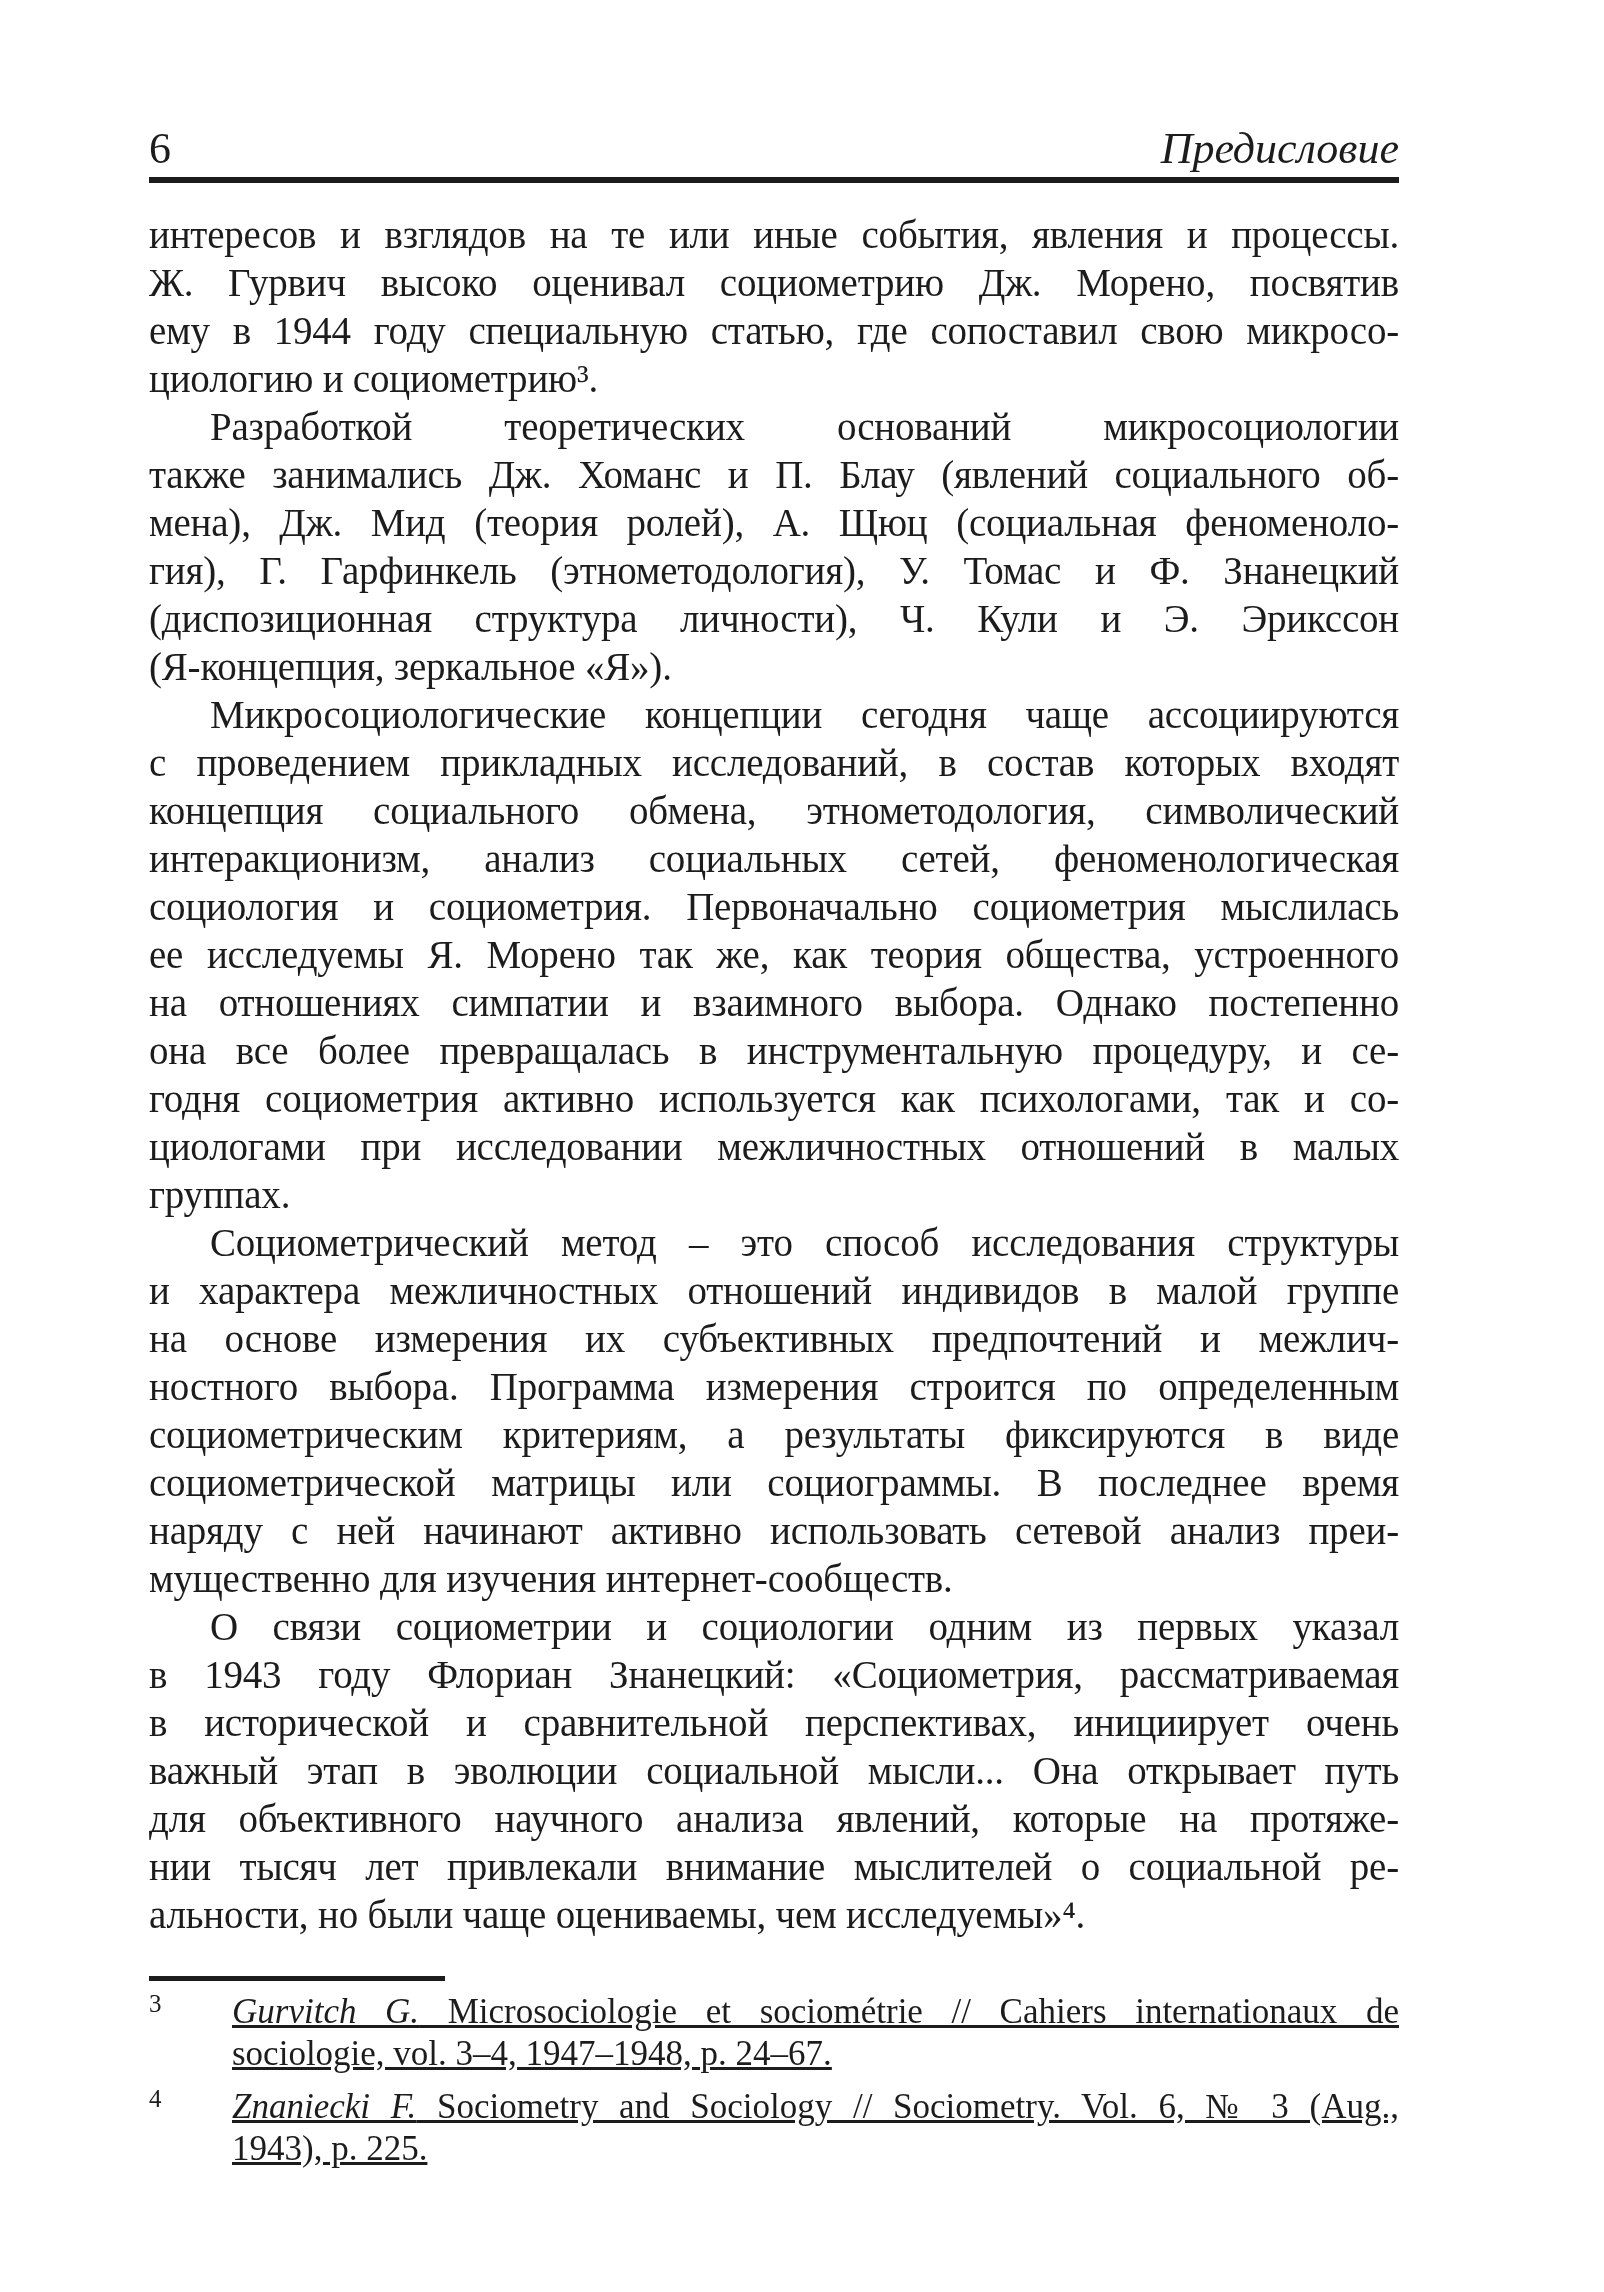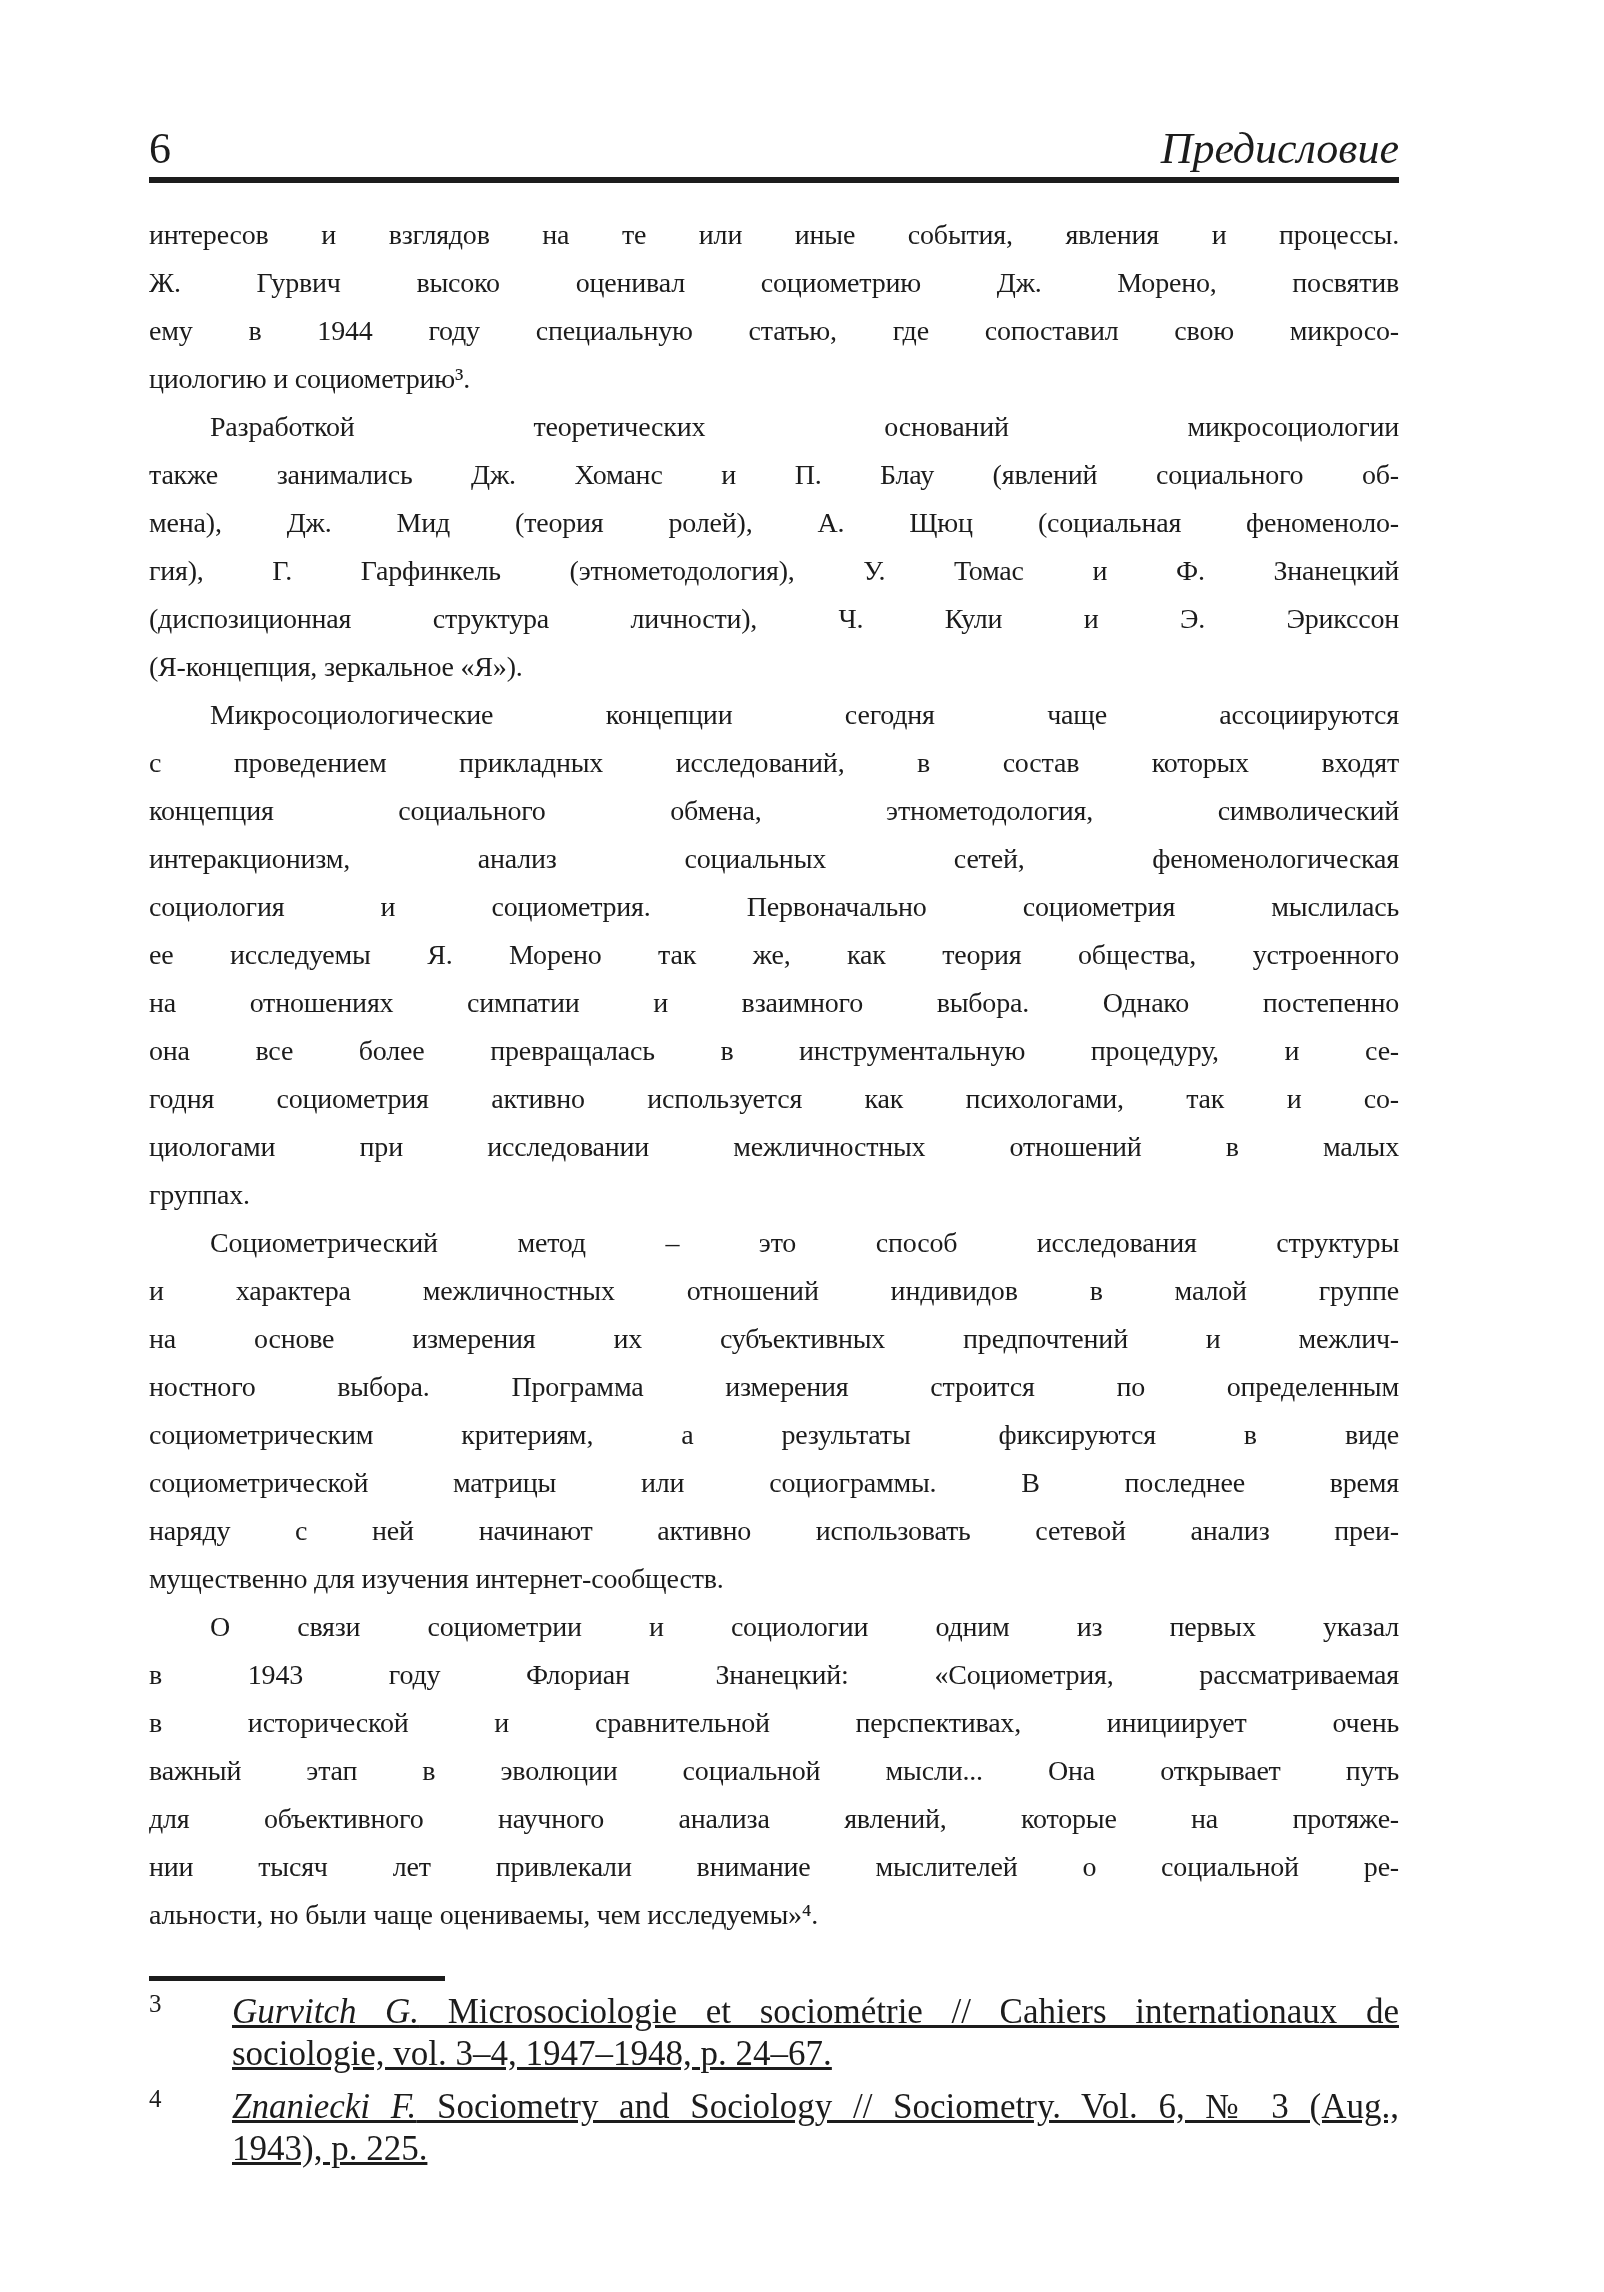--- a/index.html
+++ b/index.html
@@ -39,21 +39,21 @@
     width: 1250px;
     height: 5.8px;
     background: #1c1c1c;
   }
   
   .body-text {
     position: absolute;
     left: 149px;
     top: 211px;
     width: 1250px;
-    font-size: 28px;
+    font-size: 39px;
     line-height: 48px;
     letter-spacing: -0.2px;
   }
   .paragraph { margin: 0; }
   .line {
     text-align: justify;
     text-align-last: justify;
     white-space: normal;
   }
   .line.last {

